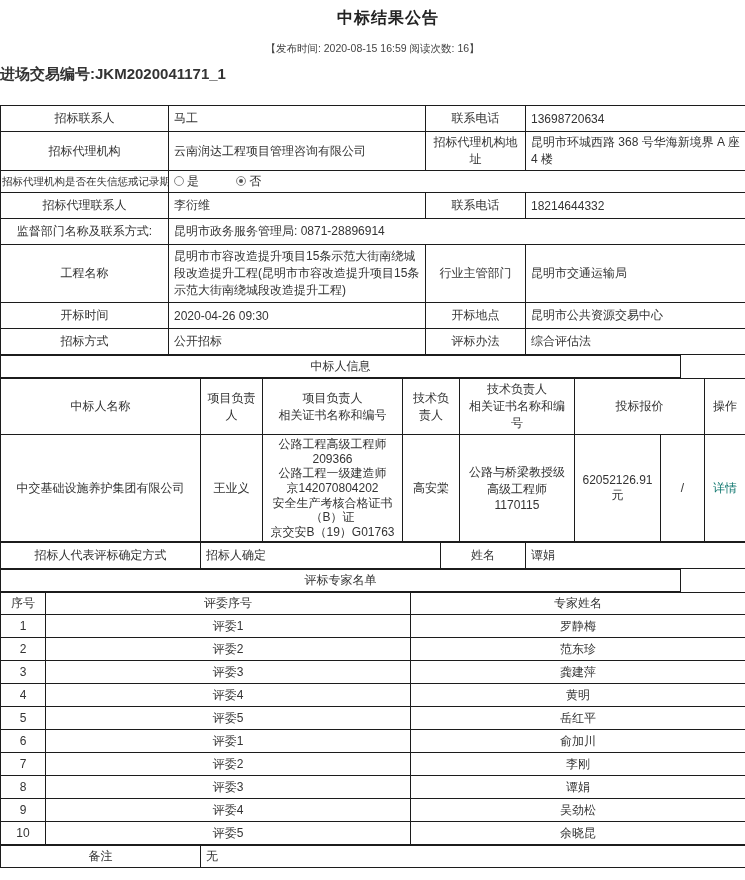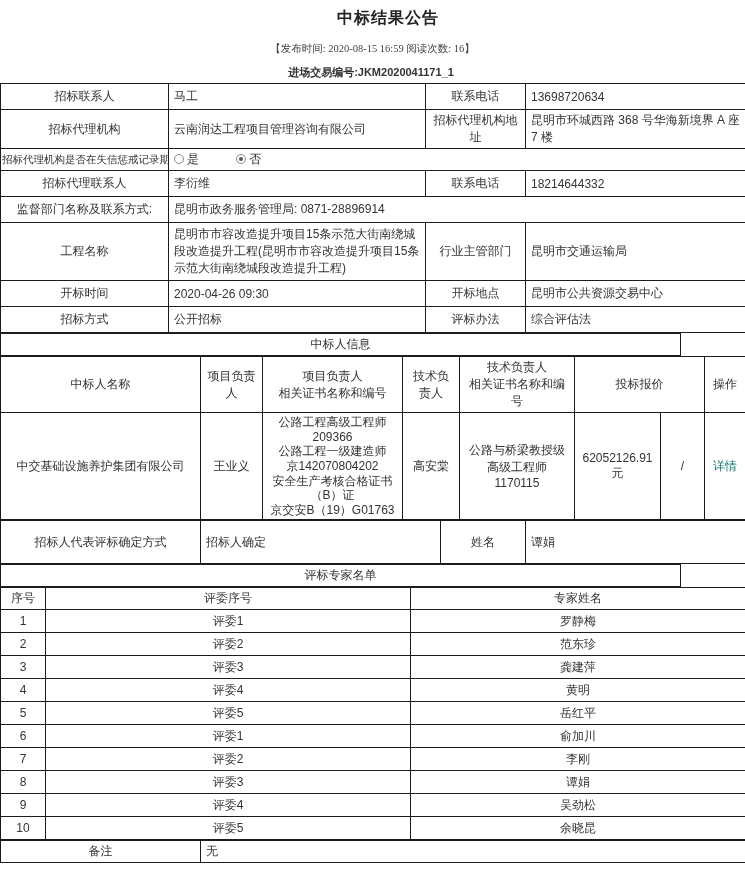--- a/index.html
+++ b/index.html
@@ -8,25 +8,25 @@
     width:745px; height:880px; overflow:hidden;
     font-family:"Liberation Sans", sans-serif;
     color:#333;
   }
   .page { width:745px; height:880px; position:relative; }
   .title {
     text-align:center; font-size:16px; font-weight:bold; color:#222;
     padding-top:8px; letter-spacing:1px;padding-left:31px;
   }
   .meta {
-    text-align:center; font-size:10.5px; color:#444; margin-top:13px;font-family:Liberation Serif, serif;
+    text-align:center; font-size:10.5px; color:#444; margin-top:13px;
   }
   .tradeno {
-    text-align:center; font-size:11px; font-weight:600; color:#333;
-    margin:9px 3px 3px 0;
+    text-align:left; font-size:15px; font-weight:600; color:#333;
+    margin:9px 3px 21px 0;
   }
   table { width:681px; border-collapse:collapse; table-layout:fixed; font-size:12px; color:#333; }
   td { border:1px solid #1c1c1c; padding:2px 5px; vertical-align:middle; word-break:break-all; }
   .lbl { text-align:center; }
   .val { text-align:left; }
   .ctr { text-align:center; }
   .pre { white-space:pre-line; }
   .small-lbl { font-size:10.5px; white-space:nowrap; overflow:hidden; padding:2px 1px; }
   .band td { text-align:center; font-weight:normal; }
   .link { color:#0f766e; cursor:pointer; text-decoration:none; }
@@ -60,21 +60,21 @@
     <tr style="height:26px">
       <td class="lbl">招标联系人</td>
       <td class="val">马工</td>
       <td class="lbl">联系电话</td>
       <td class="val">13698720634</td>
     </tr>
     <tr style="height:38px">
       <td class="lbl">招标代理机构</td>
       <td class="val">云南润达工程项目管理咨询有限公司</td>
       <td class="lbl">招标代理机构地址</td>
-      <td class="val">昆明市环城西路 368 号华海新境界 A 座 7 楼</td>
+      <td class="val">昆明市环城西路 368 号华海新境界 A 座 4 楼</td>
     </tr>
     <tr style="height:18px">
       <td class="lbl small-lbl">招标代理机构是否在失信惩戒记录期内</td>
       <td class="val" colspan="3">
         <span class="radio"><span class="rb"></span><span>是</span></span>
         <span class="radio"><span class="rb checked"></span><span>否</span></span>
       </td>
     </tr>
     <tr style="height:26px">
       <td class="lbl">招标代理联系人</td>
@@ -159,21 +159,21 @@
     </table>
 
   <table>
     <colgroup>
         <col style="width:200px">
         <col style="width:240px">
         <col style="width:85px">
         <col style="width:220px">
       </colgroup>
     <tbody>
-        <tr style="height:43px">
+        <tr style="height:26px">
       <td class="lbl">招标人代表评标确定方式</td>
       <td class="val">招标人确定</td>
       <td class="lbl">姓名</td>
       <td class="val">谭娟</td>
     </tr>
   </tbody>
     </table>
 
   <table class="band">
     <tbody>

